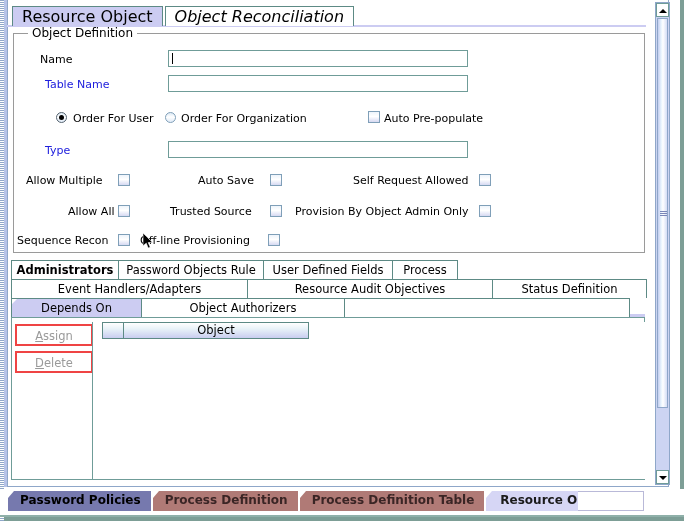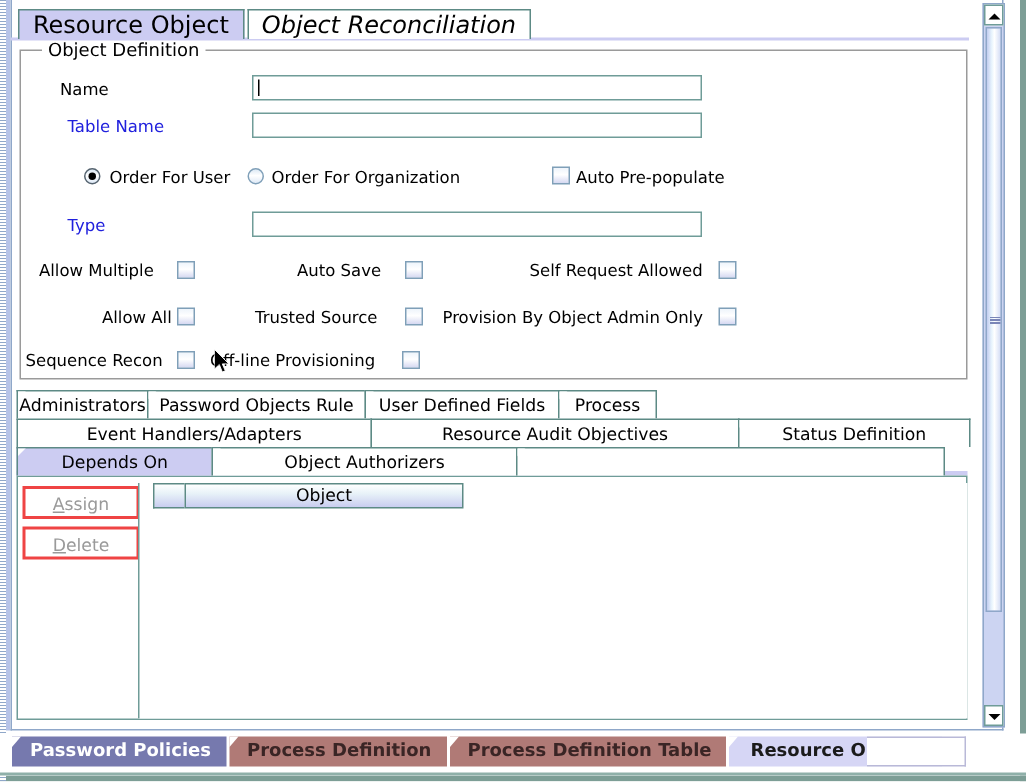--- a/index.html
+++ b/index.html
@@ -328,21 +328,21 @@
     white-space: nowrap;
     margin-right: 2px;
   }
   .ttab .lnotch {
     position: absolute;
     left: 0; top: 0;
     width: 0; height: 0;
     border-left: 6px solid #ffffff;
     border-bottom: 7px solid transparent;
   }
-  .ttab.purple { background: #7679ae; color: #ffffff; }
+  .ttab.purple { background: #7679ae; color: #000000; }
   .ttab.brown  { background: #b07a76; color: #3a2525; }
   .ttab.active { background: #d6d6f5; color: #1b1b1b; padding-left: 14px; }
   .ttab-rest {
     position: absolute;
     left: 578px; top: 2px;
     width: 66px; height: 20px;
     box-sizing: border-box;
     border: 1px solid #b9b9d8;
     border-left: none;
     background: #ffffff;
@@ -417,21 +417,21 @@
   <div class="cbox" style="left:270px; top:205px;"></div>
   <div class="lbl" style="left:295px; top:205px;">Provision By Object Admin Only</div>
   <div class="cbox" style="left:479px; top:205px;"></div>
 
   <div class="lbl" style="left:17px; top:234px;">Sequence Recon</div>
   <div class="cbox" style="left:118px; top:234px;"></div>
   <div class="lbl" style="left:140px; top:234px;">Off-line Provisioning</div>
   <div class="cbox" style="left:268px; top:234px;"></div>
 
   <div class="midtabs" style="top:260px;">
-    <div class="mtab" style="width:88px;">
+    <div class="mtab" style="width:108px;font-weight:bold;">
       <span class="notch"></span>
       <span>Administrators</span>
     </div>
     <div class="mtab" style="width:146px;">
       <span class="notch"></span>
       <span>Password Objects Rule</span>
     </div>
     <div class="mtab" style="width:130px;">
       <span class="notch"></span>
       <span>User Defined Fields</span>

